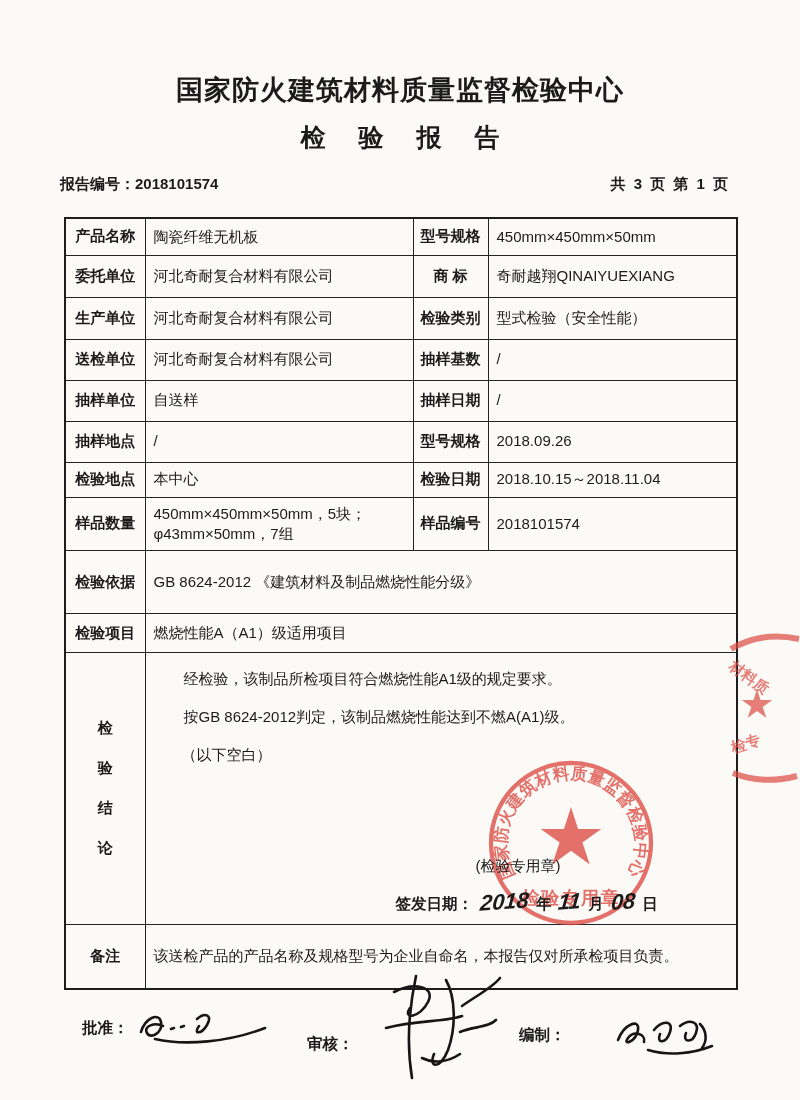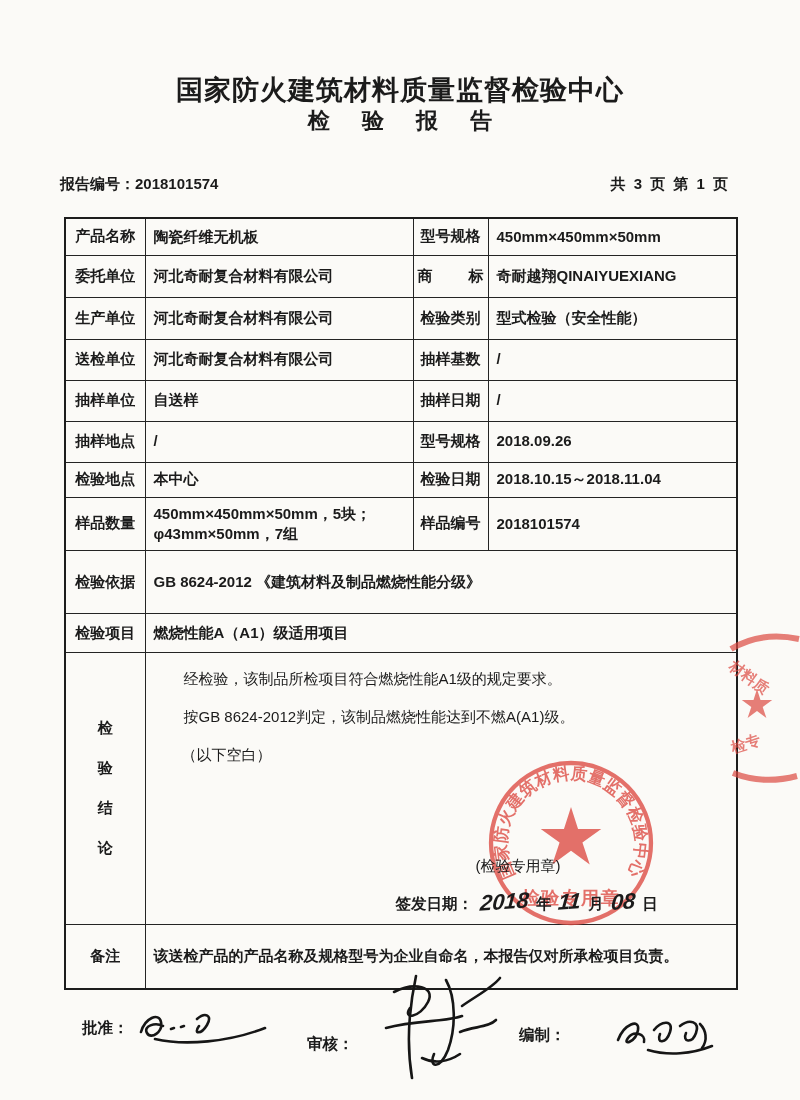--- a/index.html
+++ b/index.html
@@ -6,34 +6,34 @@
   html, body { width: 800px; height: 1100px; }
   body {
     position: relative;
     background: #fbfaf7;
     color: #1b1b1b;
     font-family: "Liberation Sans", "DejaVu Sans", sans-serif;
     overflow: hidden;
   }
   .org-title { position: absolute; top: 72px; left: 0; width: 100%; text-align: center;
     font-size: 27px; font-weight: 700; letter-spacing: 1px; }
-  .doc-title { position: absolute; top: 106px; left: 0; width: 100%; text-align: center;
-    font-size: 22px; font-weight: 700; }
+  .doc-title { position: absolute; top: 121px; left: 0; width: 100%; text-align: center;
+    font-size: 25px; font-weight: 700; }
   .doc-title span { letter-spacing: 13px; padding-left: 13px; }
   .report-line { position: absolute; top: 175px; left: 60px; width: 670px;
     display: flex; justify-content: space-between; align-items: flex-end;
     font-size: 15px; font-weight: 600; }
   .page-info { letter-spacing: 2px; }
 
   table.report { position: absolute; top: 217px; left: 64px; width: 672px;
     border-collapse: collapse; table-layout: fixed; border: 2.5px solid #1d1d1d; }
   td { border: 1.6px solid #242424; font-size: 15px; vertical-align: middle; overflow: hidden; }
   td.lab { text-align: center; font-weight: 600; padding: 2px 3px; }
-  td.val { padding: 6px 8px; font-weight: 700; line-height: 1.35; }
-  td.spread { text-align: justify; text-align-last: justify; padding: 2px 4px; margin-top: 35px; }
+  td.val { padding: 6px 8px; font-weight: 400; line-height: 1.35; }
+  td.spread { text-align: justify; text-align-last: justify; padding: 2px 20px; margin-top: 35px; }
   tr.h37{height:37px} tr.h42{height:42px} tr.h41{height:41px} tr.h35{height:35px}
   tr.h48{height:48px} tr.h63{height:63px} tr.h39{height:39px} tr.h271{height:271px} tr.h64{height:64px}
 
   .vlabel { display: flex; flex-direction: column; align-items: center; justify-content: center;
     gap: 21px; height: 100%; font-weight: 600; font-size: 15px; }
   .concl-cell { padding: 0; }
   .concl-wrap { position: relative; width: 100%; height: 271px; }
   .concl-wrap > div { position: absolute; white-space: nowrap; }
   .c-line1 { left: 38px; top: 17px; }
   .c-line2 { left: 38px; top: 55px; }

